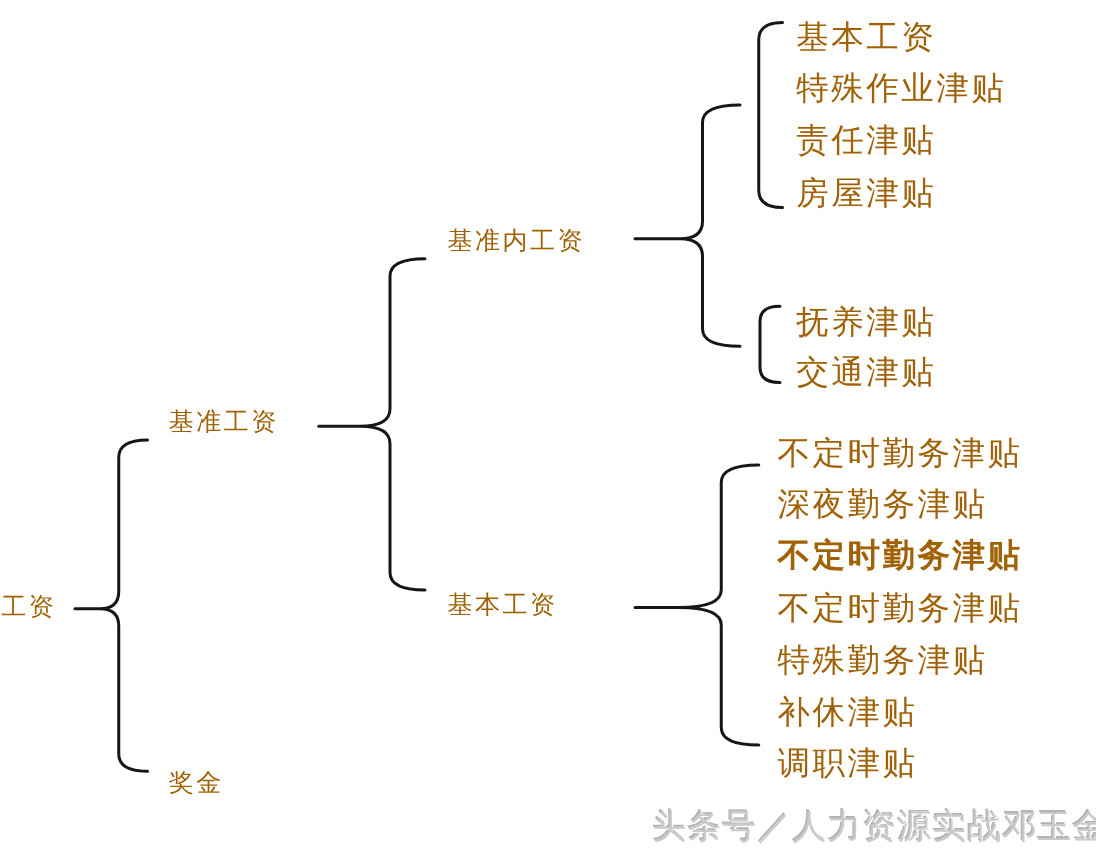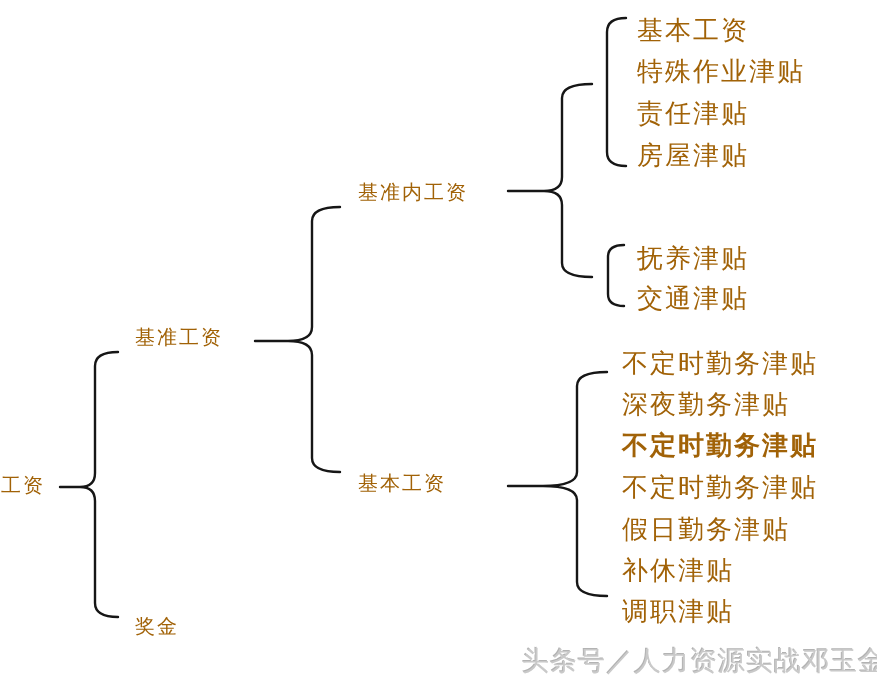--- a/index.html
+++ b/index.html
@@ -79,19 +79,19 @@
   <div class="node" style="left:637px; top:99px;">责任津贴</div>
   <div class="node" style="left:637px; top:244px;">抚养津贴</div>
 
   <div class="node" style="left:637px; top:141px;">房屋津贴</div>
   <div class="node" style="left:637px; top:284px;">交通津贴</div>
 
   <div class="node" style="left:622px; top:349px;">不定时勤务津贴</div>
   <div class="node" style="left:622px; top:390px;">深夜勤务津贴</div>
   <div class="node" style="left:622px; top:431px;font-weight:bold;">不定时勤务津贴</div>
   <div class="node" style="left:622px; top:473px;">不定时勤务津贴</div>
-  <div class="node" style="left:622px; top:515px;">假日勤务津贴</div>
+  <div class="node" style="left:622px; top:515px;">特殊勤务津贴</div>
   <div class="node" style="left:622px; top:556px;">补休津贴</div>
   <div class="node" style="left:622px; top:597px;">调职津贴</div>
 
   <div class="watermark">头条号／人力资源实战邓玉金</div>
 
 </div>
 
 </body></html>

